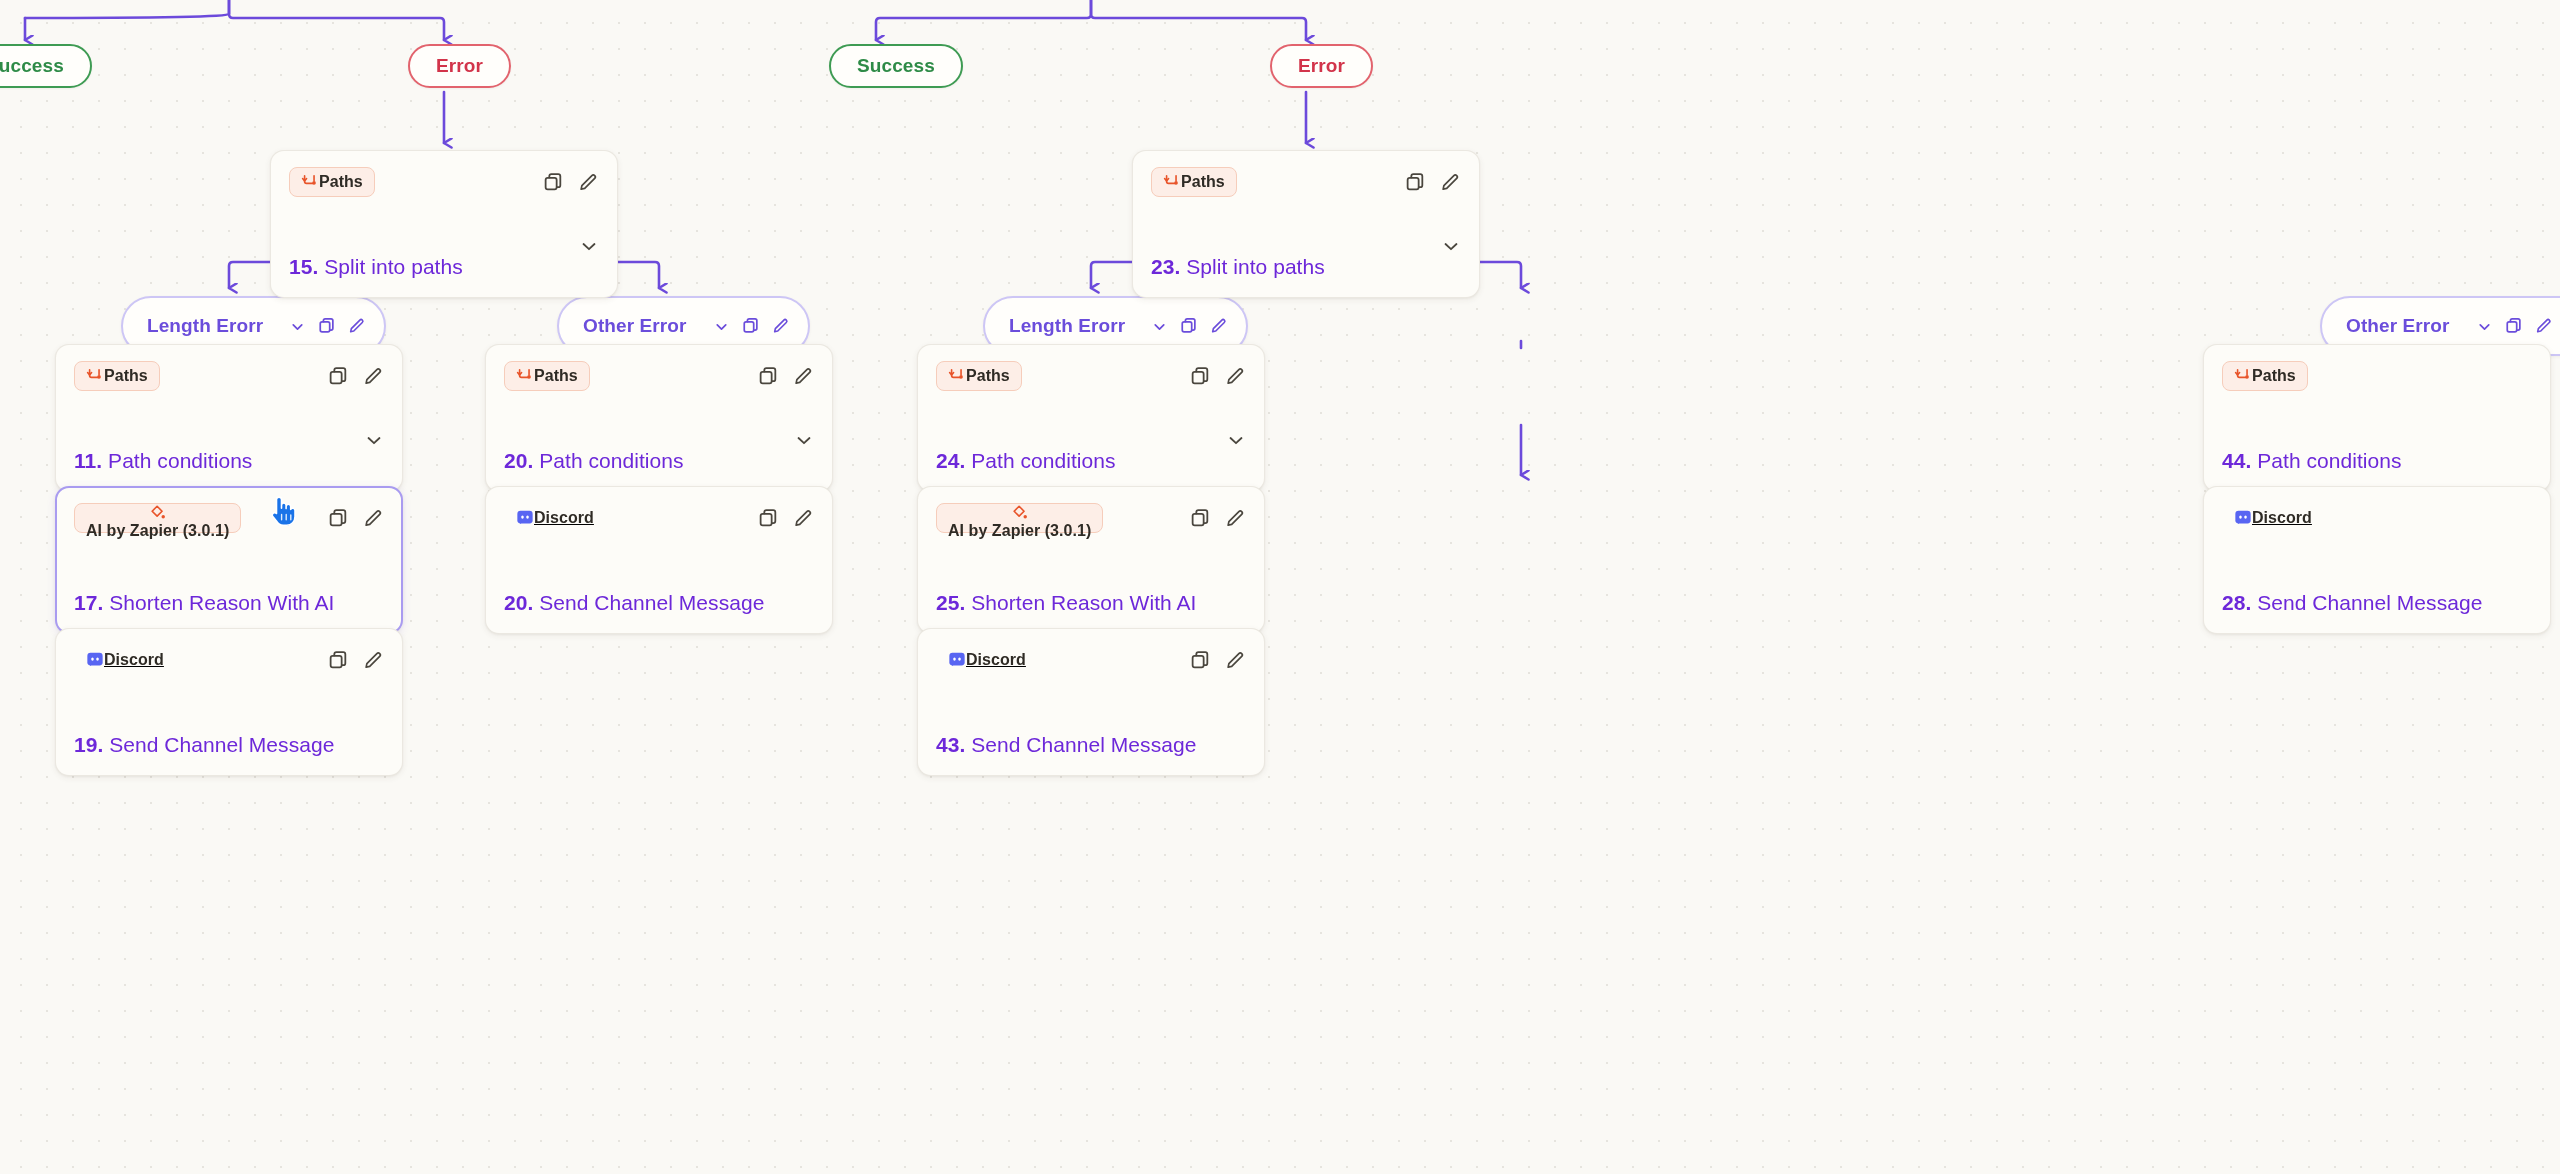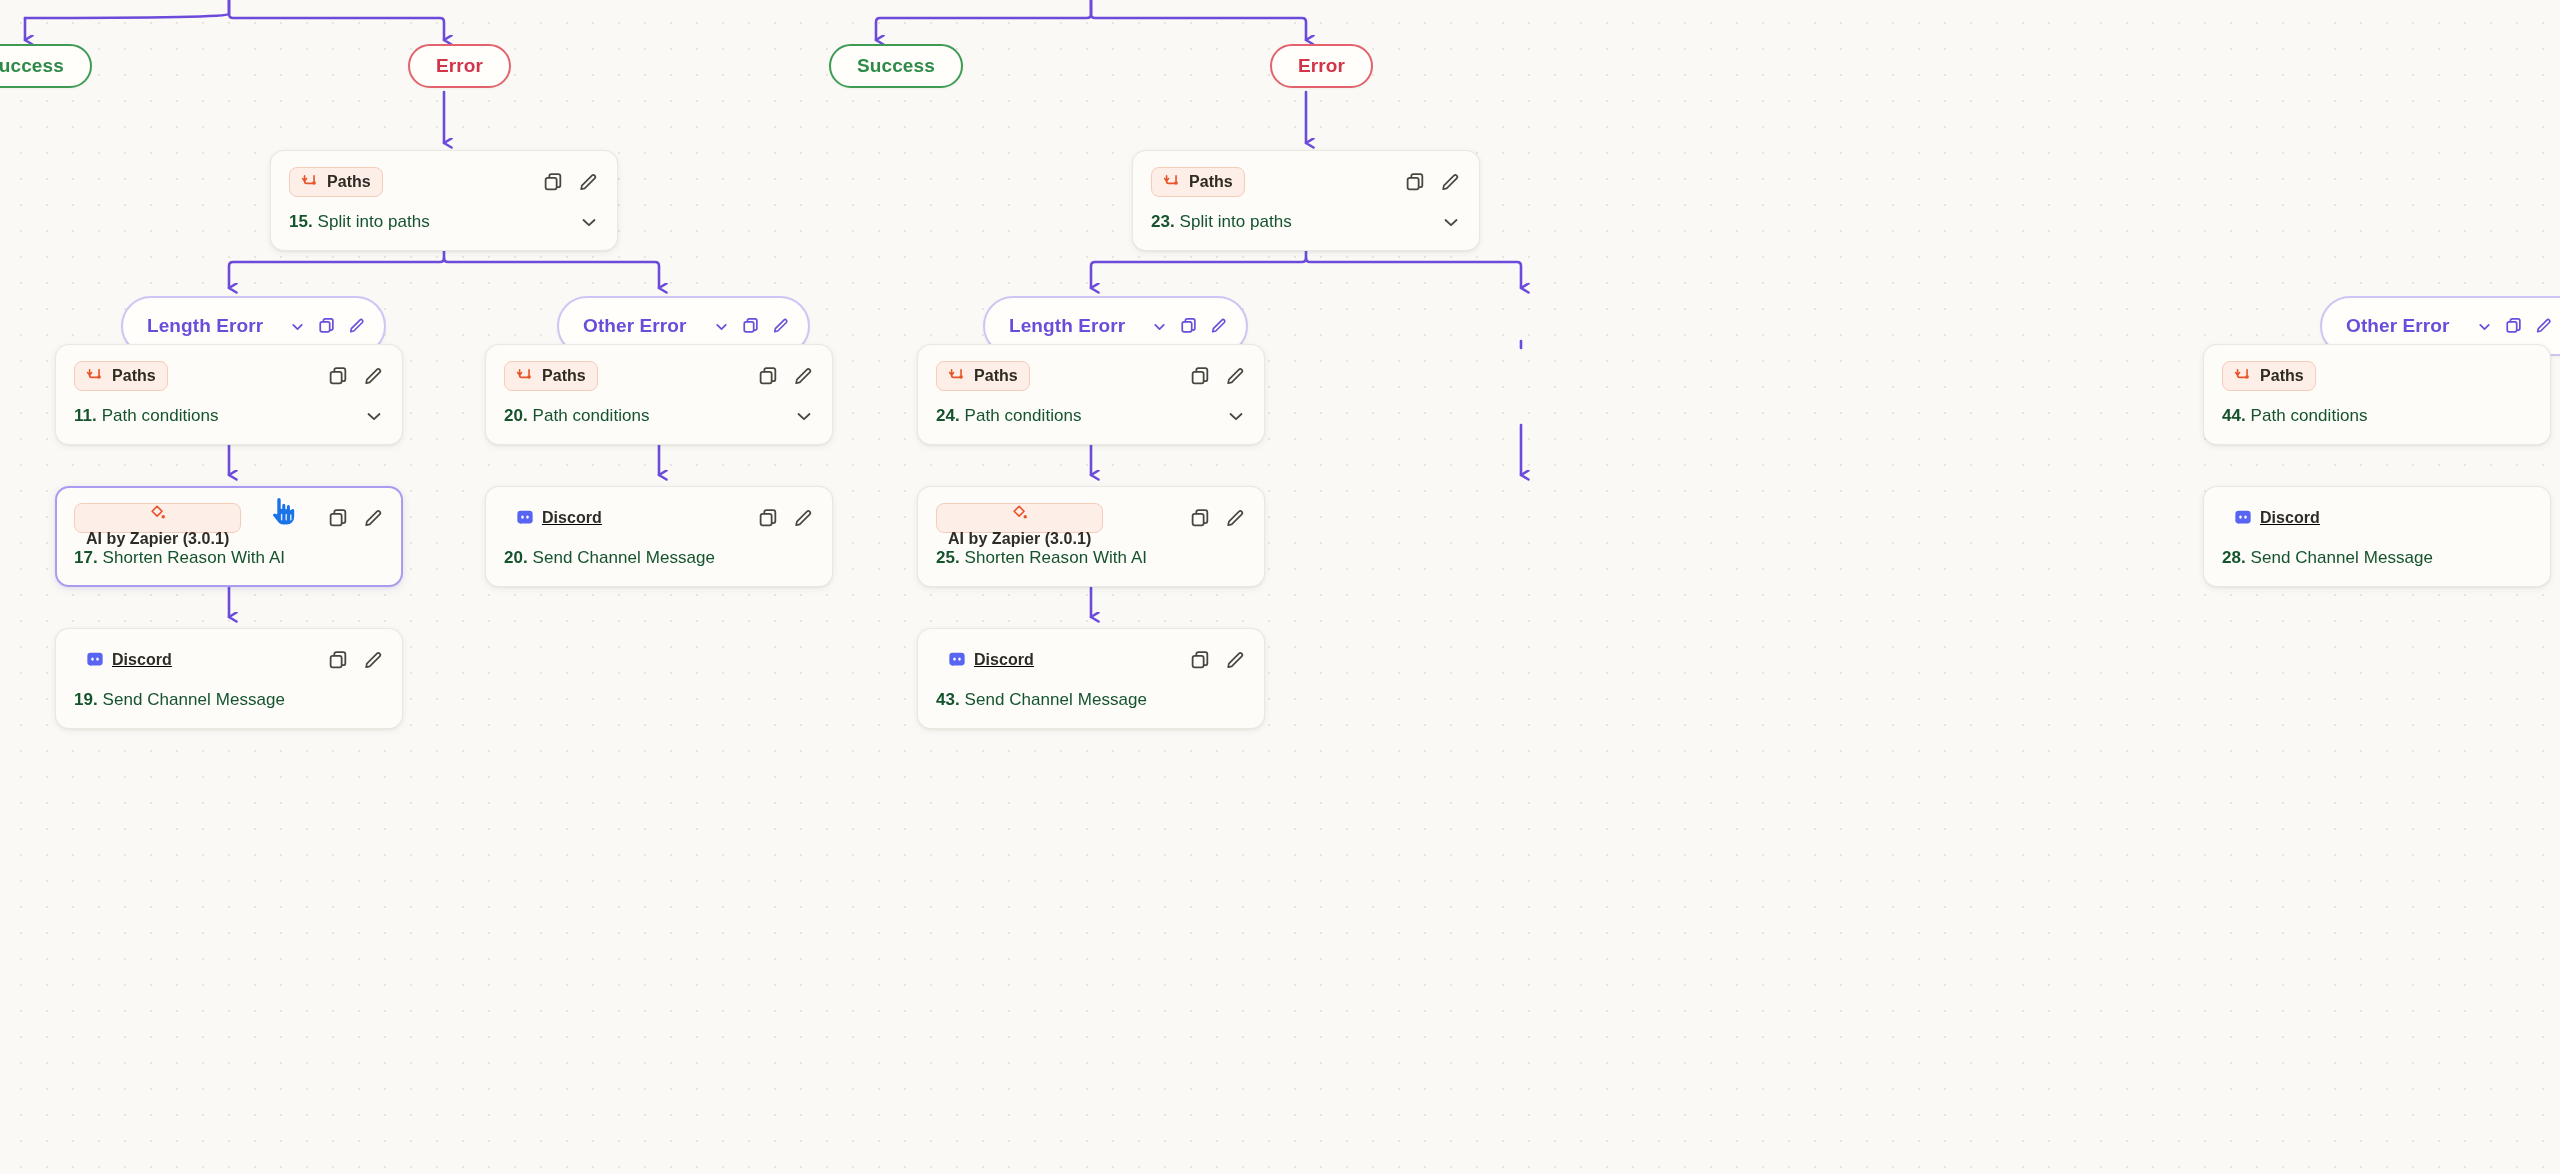--- a/index.html
+++ b/index.html
@@ -75,21 +75,21 @@
     padding: 15px 17px 17px 17px;
     box-shadow: 0 2px 8px rgba(108,74,219,0.13), 0 1px 3px rgba(70,60,40,0.06);
   }
   .card.clipped { width: 348px; }
 
   .card-top {
     display: flex; align-items: center; justify-content: space-between;
     height: 30px;
   }
   .app-chip {
-    display: inline-flex; align-items: center; gap: 8px;
+    display: inline-flex; align-items: center; 
     height: 30px;
     padding: 0 11px;
     border-radius: 8px;
     white-space: nowrap;
   }
   .app-chip.paths  { background: #fdeee7; border: 1px solid #f6cdbb; }
   .app-chip.zapai  { background: #fdeee7; border: 1px solid #f6cdbb; flex-direction: column; }
   .app-chip.discord{ background: transparent; border: 1px solid transparent; text-decoration: underline; }
   .app-chip .chip-label {
     font-size: 16px; font-weight: 700; color: #2f2b25;
@@ -98,22 +98,22 @@
   .chip-icon { width: 18px; height: 18px; display: block; flex: 0 0 18px; }
 
   .card-actions { display: flex; align-items: center; gap: 14px; }
   .card-actions svg { display: block; }
 
   .card-bottom {
     display: flex; align-items: center; justify-content: space-between;
     margin-top: 15px;
   }
   .step-title {
-    font-size: 17px; color: #14532d; font-weight: 400;
-    white-space: nowrap; letter-spacing: 0.05px;
+    font-size: 21px; color: #6d28d9; font-weight: 400;
+    white-space: nowrap; letter-spacing: 0.05px; margin-top: 43px;
   }
   .step-title b { font-weight: 700; }
 
   .icon-btn { cursor: pointer; line-height: 0; }
 
   
   #cursor { position: absolute; width: 30px; height: 34px; pointer-events: none; }
 </style>
 </head>
 <body>

